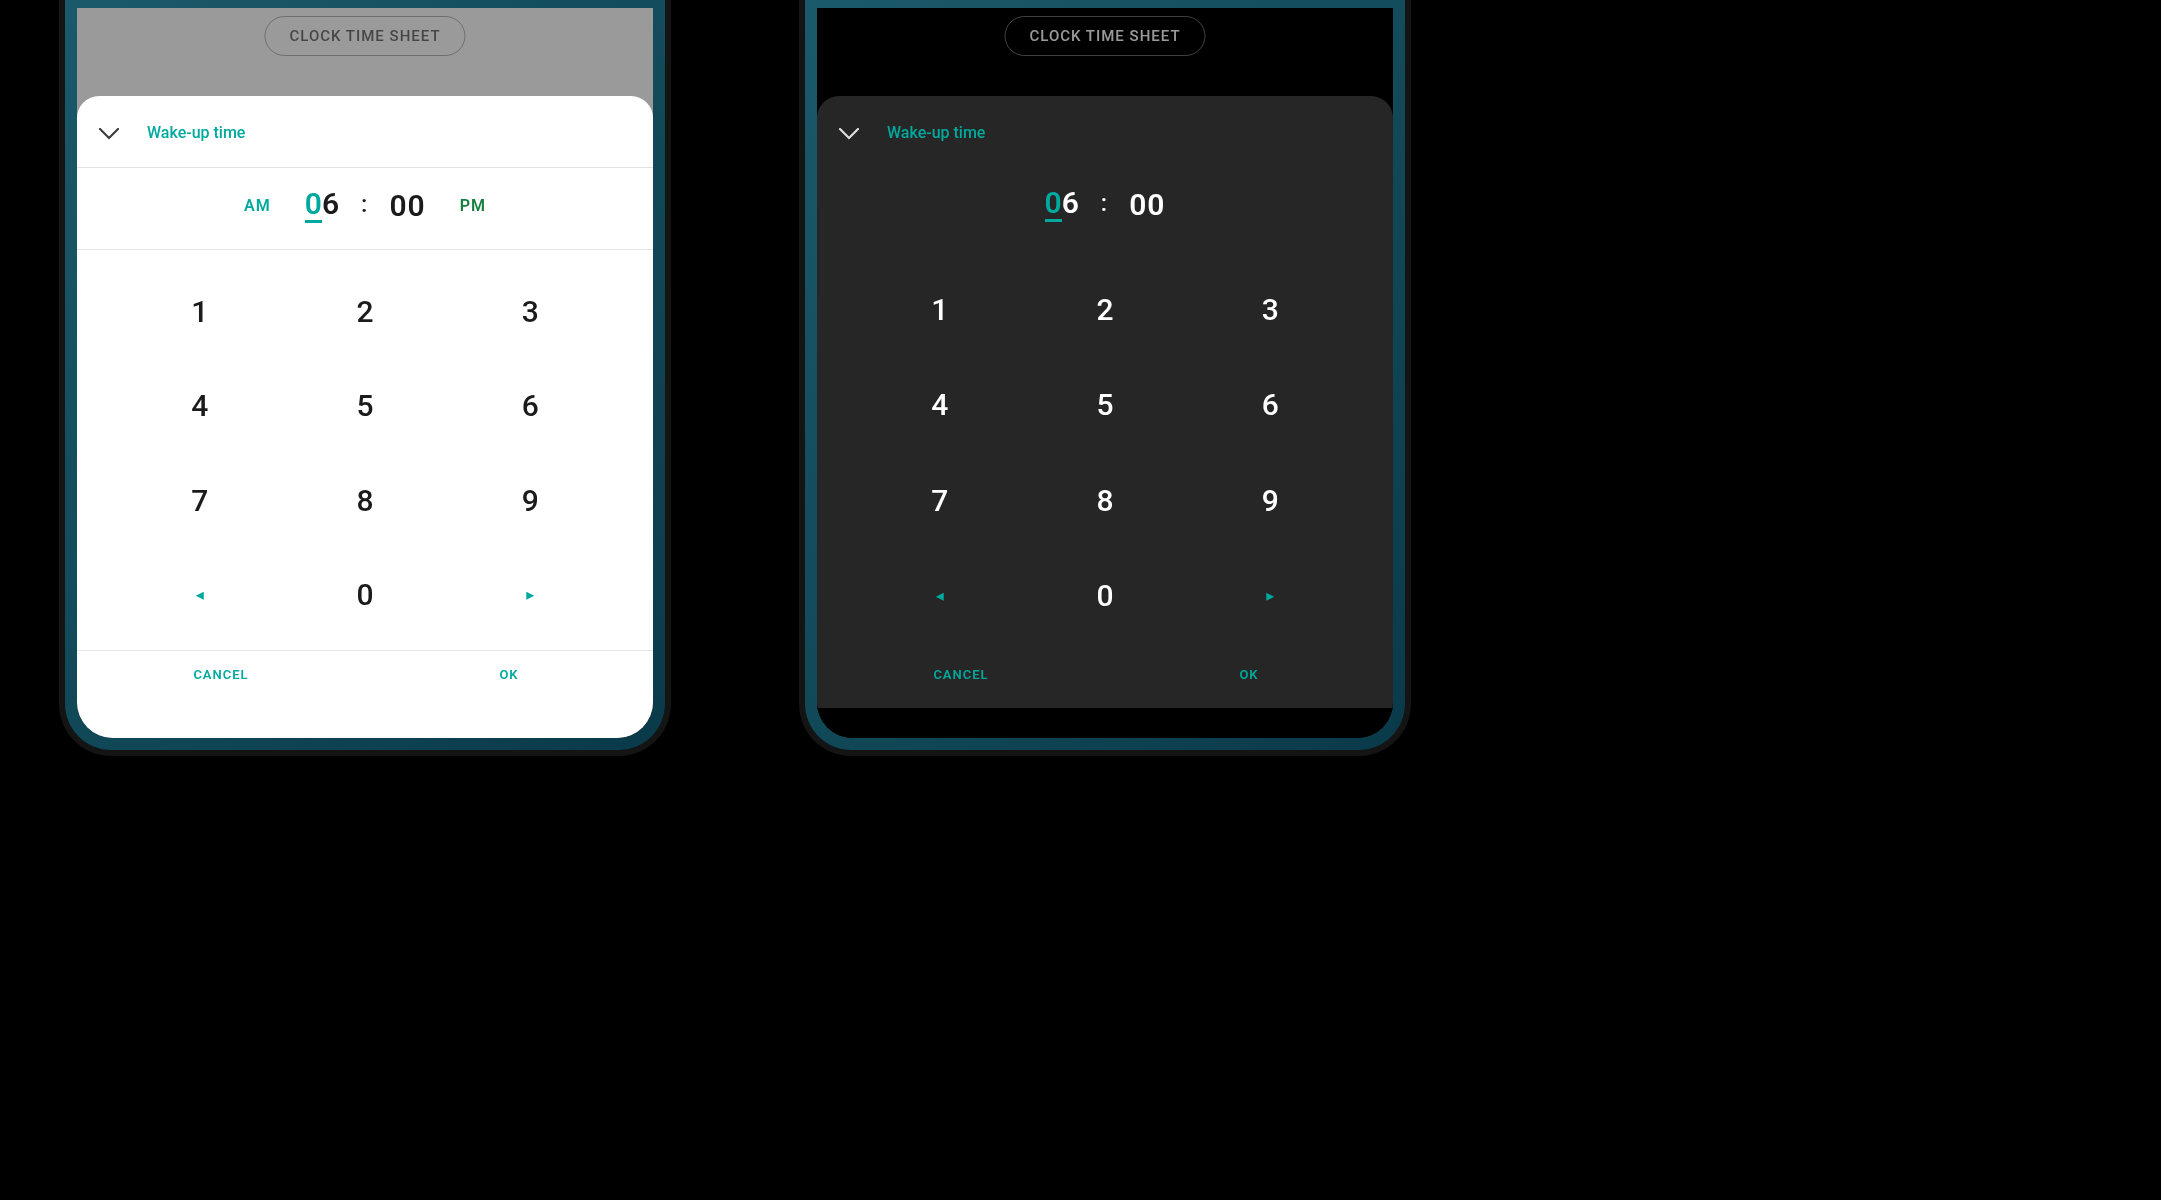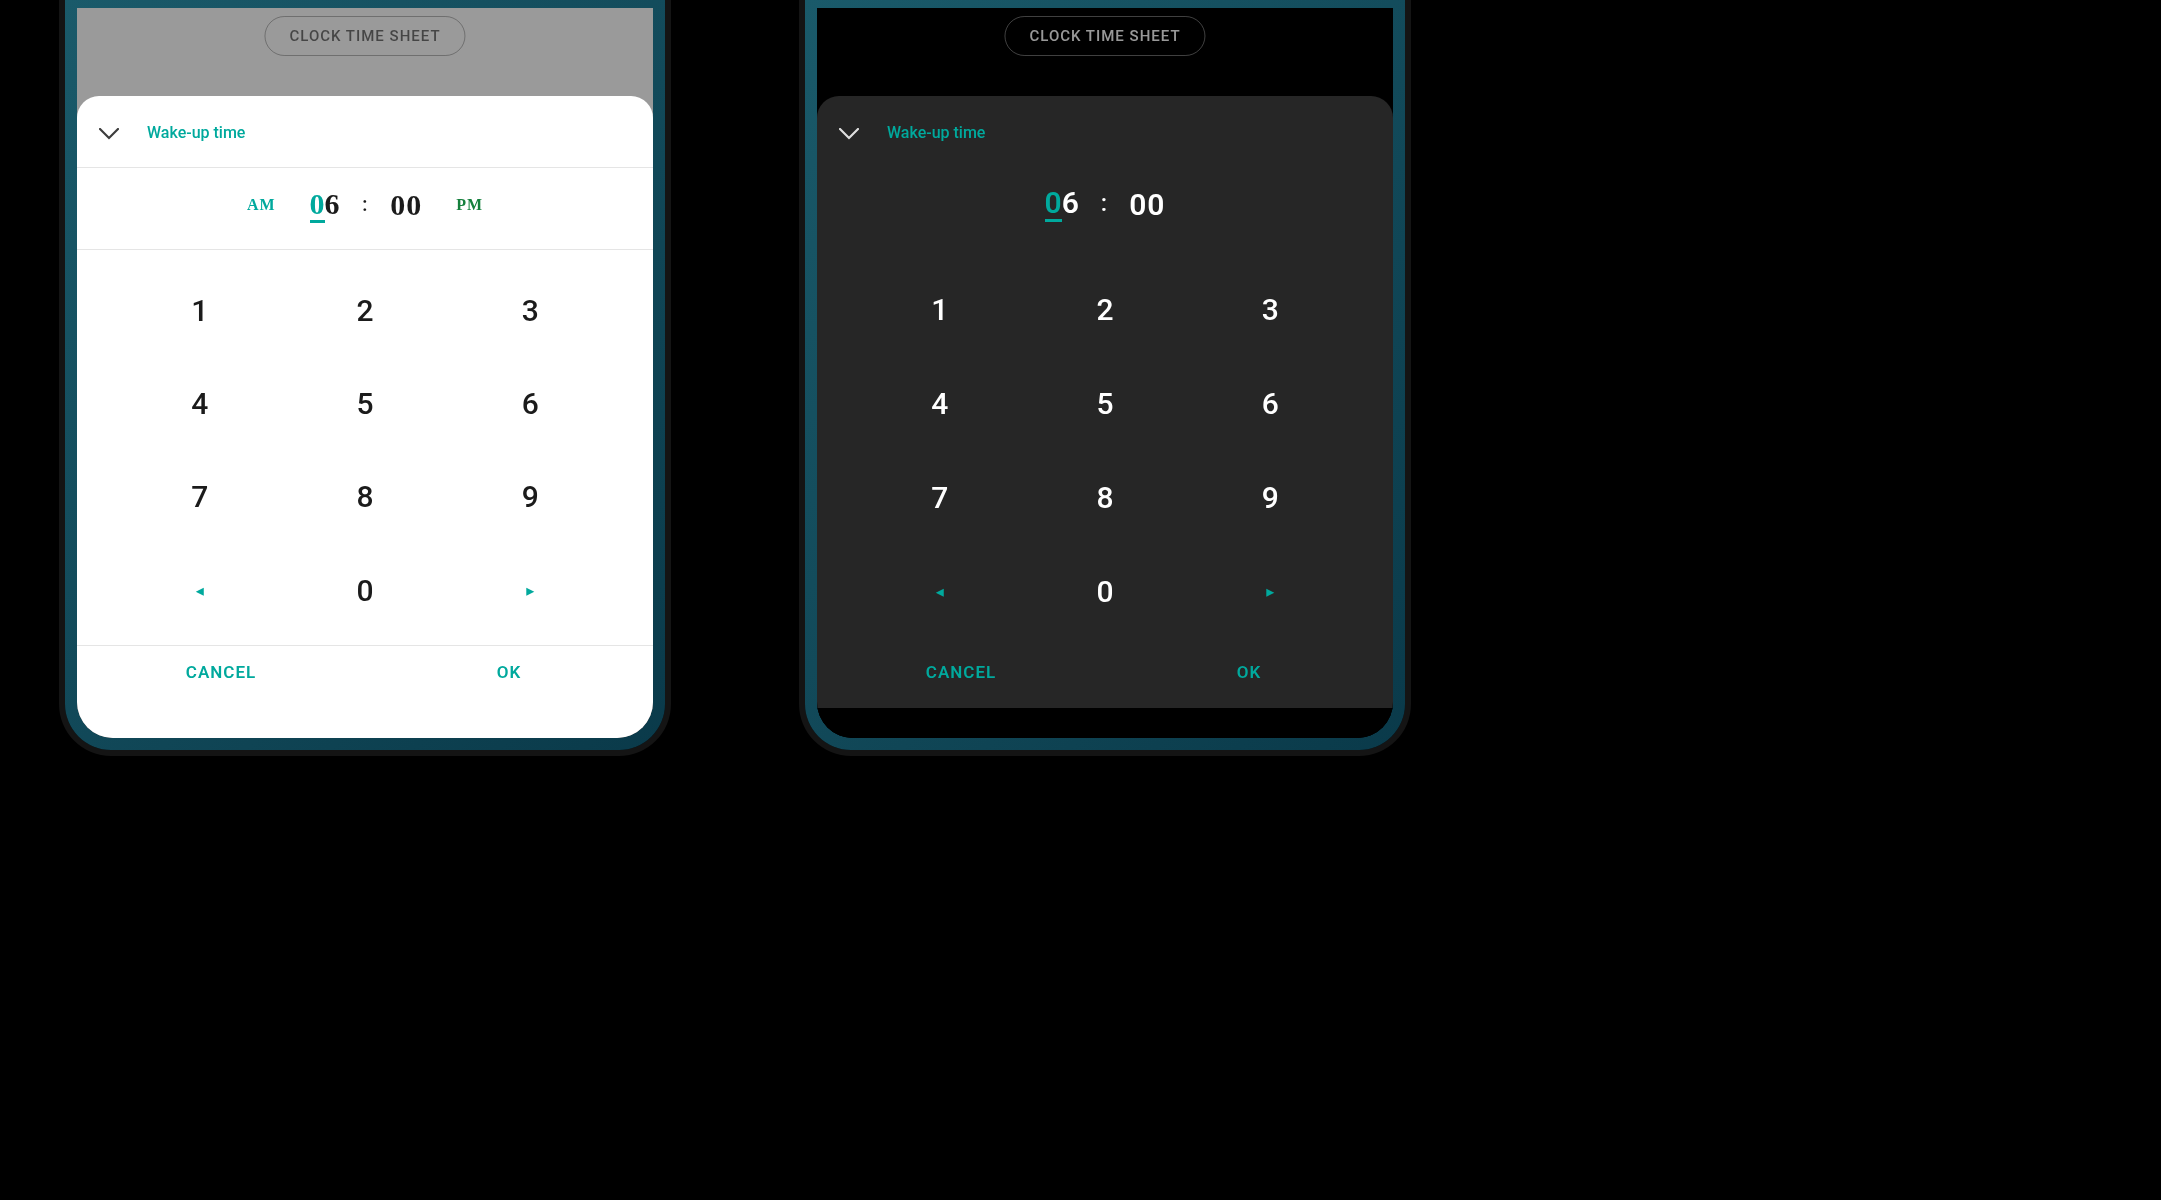--- a/index.html
+++ b/index.html
@@ -131,21 +131,20 @@
     .time-row {
       display: flex;
       align-items: center;
       justify-content: center;
       gap: 34px;
       padding: 20px 16px 26px 16px;
     }
 
     .sheet-light .time-row {
       border-bottom: 1px solid rgba(0,0,0,0.1);
-      font-family: Liberation Serif, serif;
     }
 
     .ampm {
       font-size: 16px;
       font-weight: 600;
       letter-spacing: 1px;
     }
 
     .ampm.active { color: #00a99d; }
     .ampm.inactive { color: #15803d; }
@@ -211,21 +210,21 @@
     }
 
     .sheet-light .footer {
       border-top: 1px solid rgba(0,0,0,0.1);
     }
 
     .footer-btn {
       flex: 1;
       text-align: center;
       color: #00a99d;
-      font-size: 17px;
+      font-size: 13px;
       font-weight: 600;
       letter-spacing: 1px;
       cursor: pointer;
     }
 
     .nav-bar-light {
       position: absolute;
       bottom: 0; left: 0; right: 0; height: 30px;
       background: #fff;
     }

